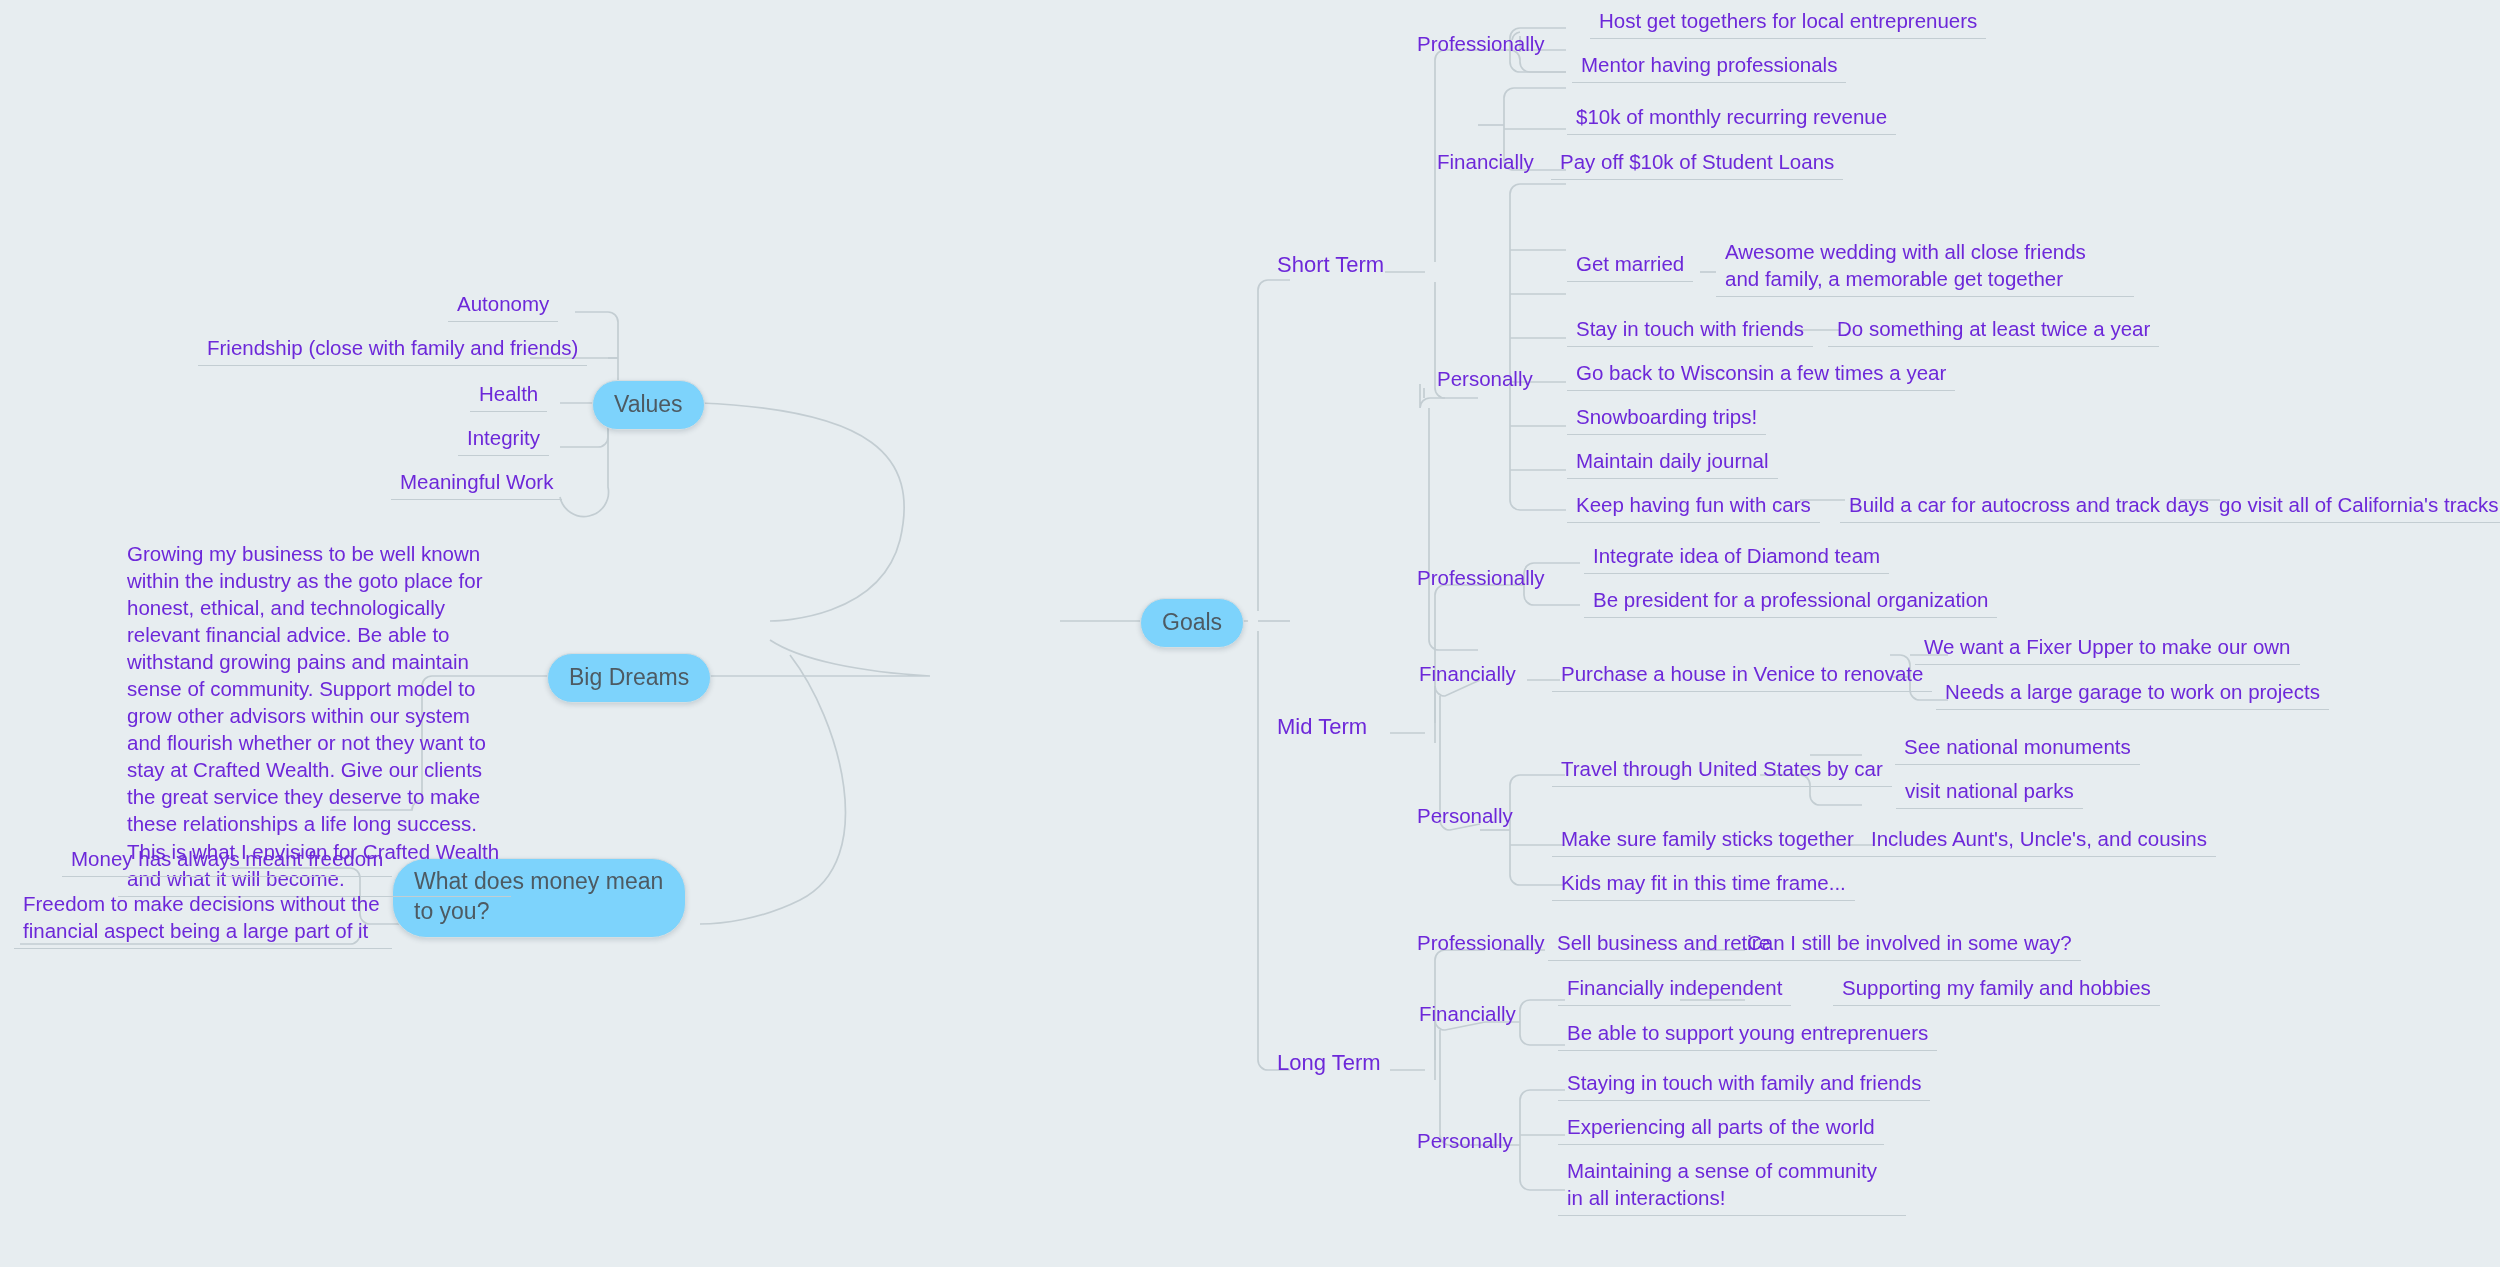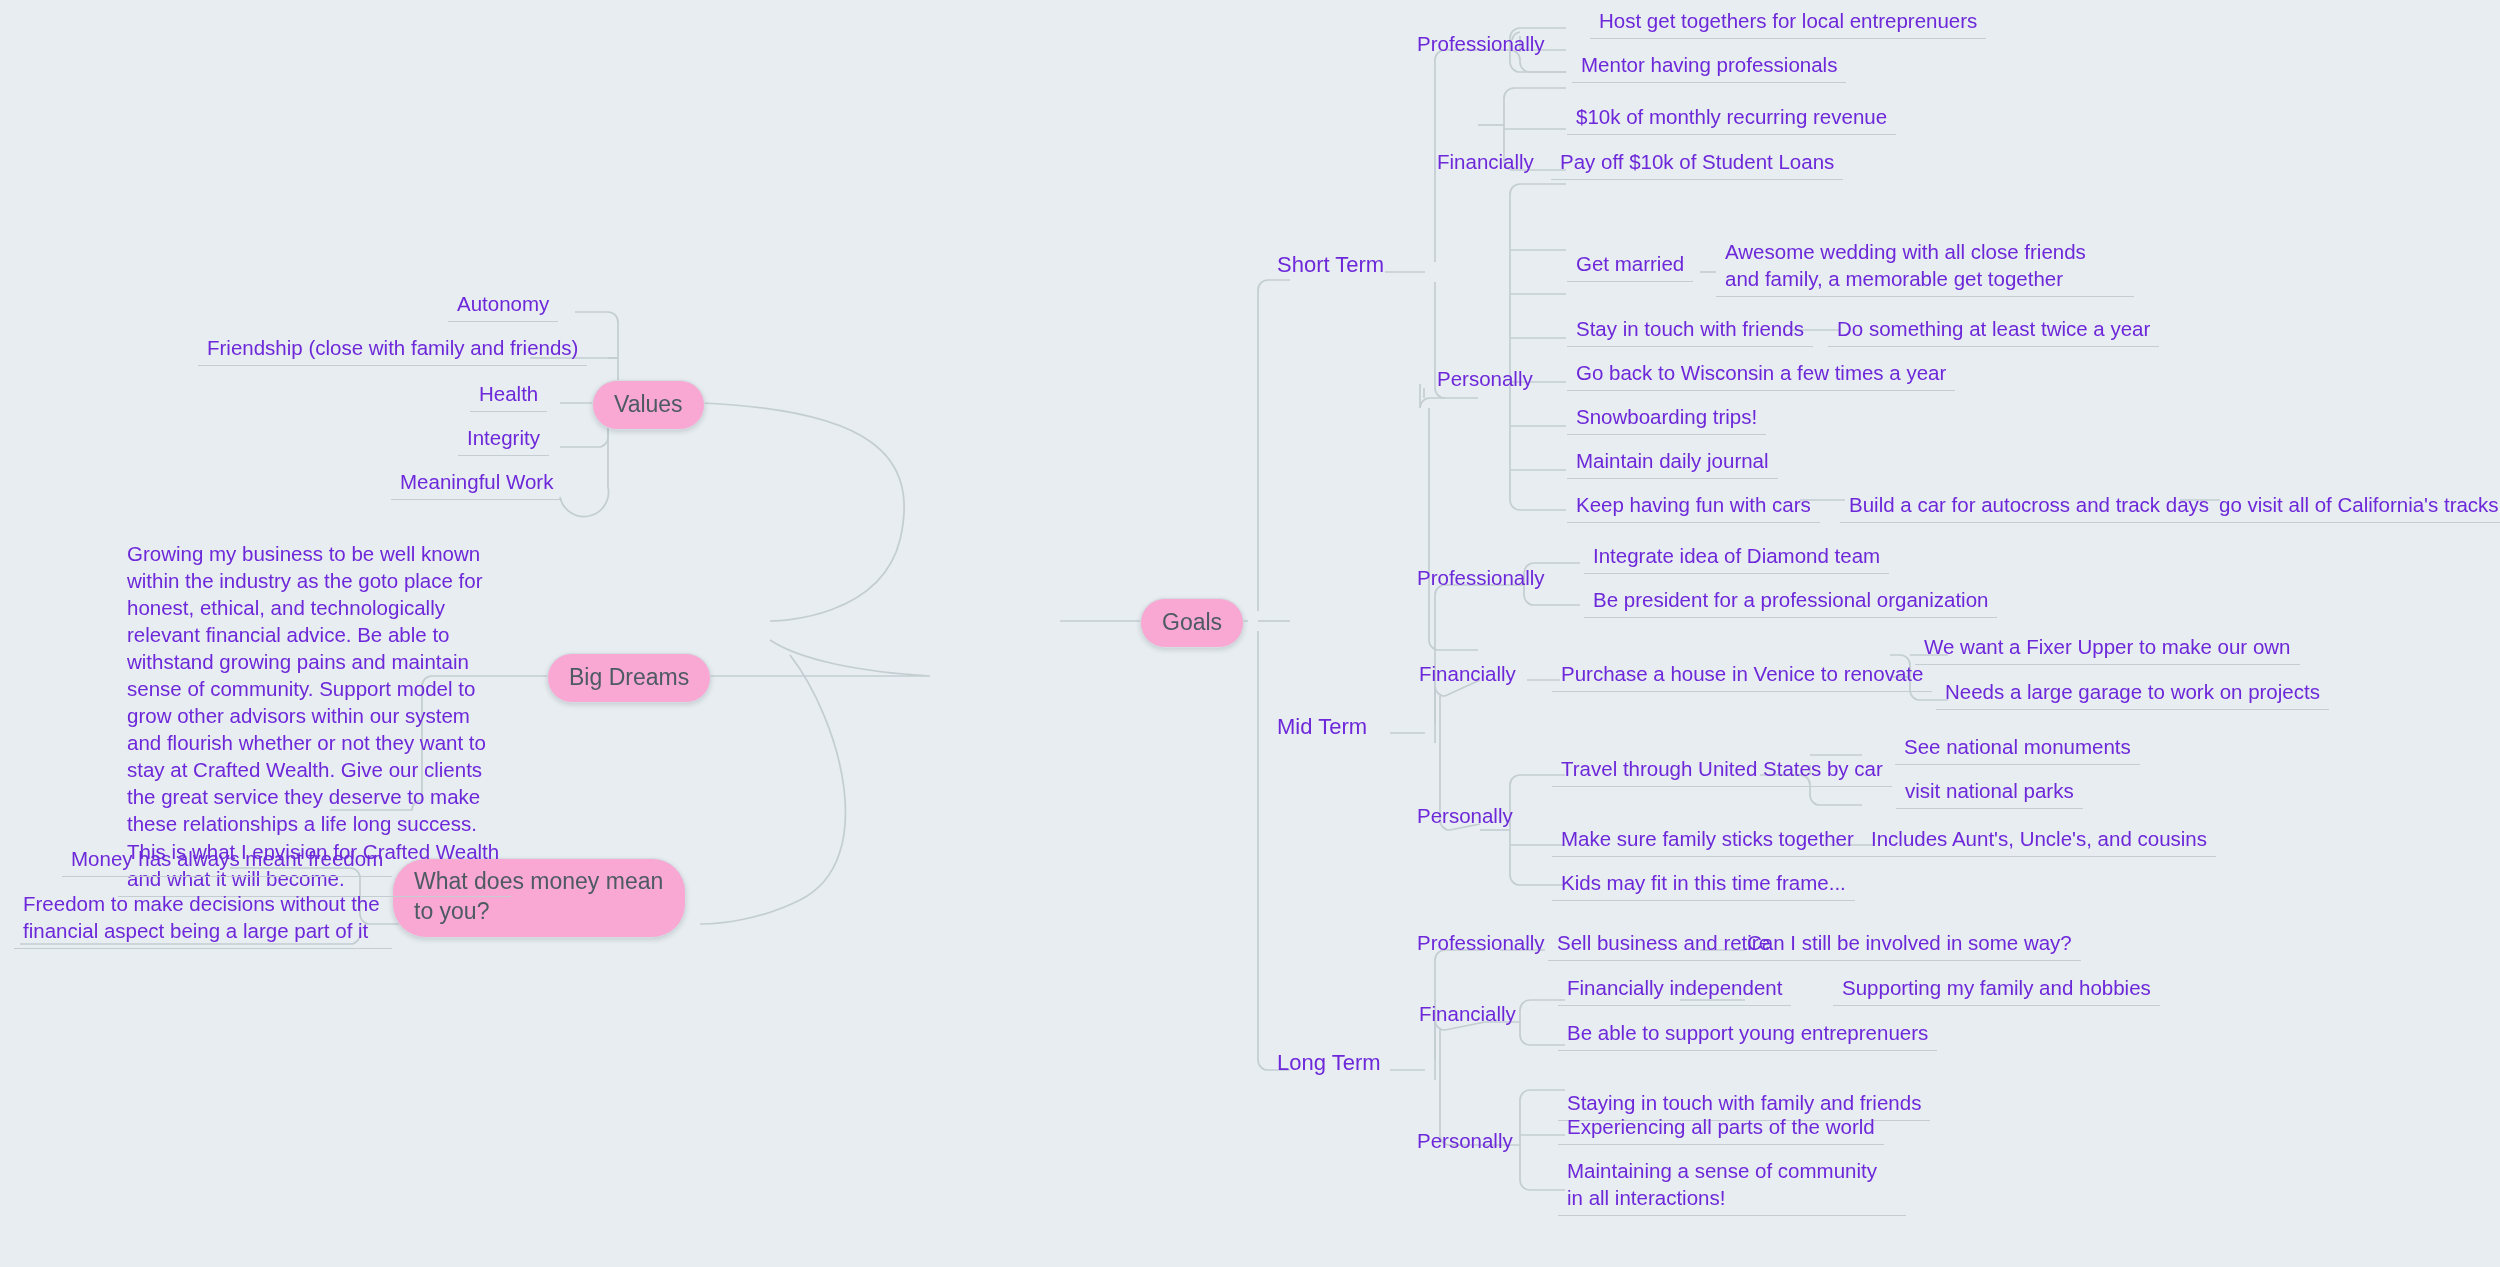--- a/index.html
+++ b/index.html
@@ -41,21 +41,21 @@
     background:#13a8f0;
     color:#ffffff;
     font-size:30px;
     border-radius:40px;
     padding:13px 28px 15px 28px;
     box-shadow:0 3px 6px rgba(40,60,75,.25);
     white-space:nowrap;
   }
   
   .pill{
-    background:#f9a8d4;
+    background:#7dd3fc;
     color:#4d5a62;
     font-size:23px;
     border:1.5px solid #d4dde1;
     border-radius:34px;
     padding:8px 21px 10px 21px;
     box-shadow:0 2px 5px rgba(40,60,75,.17);
   }
   .pill.wrap{white-space:normal;line-height:1.3;}
 </style>
 </head>
@@ -317,21 +317,21 @@
   <div class="node leaf" style="left:1558px;top:974px;">
     <span>Financially independent</span>
   </div>
   <div class="node leaf" style="left:1833px;top:974px;">
     <span>Supporting my family and hobbies</span>
   </div>
   <div class="node leaf" style="left:1558px;top:1019px;">
     <span>Be able to support young entreprenuers</span>
   </div>
 
-  <div class="node leaf" style="left:1558px;top:1069px;margin-top:20px;">
+  <div class="node leaf" style="left:1558px;top:1069px;">
     <span>Staying in touch with family and friends</span>
   </div>
   <div class="node leaf" style="left:1558px;top:1113px;">
     <span>Experiencing all parts of the world</span>
   </div>
   <div class="node leaf wrap" style="left:1558px;top:1157px;width:330px;">
     <span>Maintaining a sense of community in all interactions!</span>
   </div>
 
   <div class="node leaf" style="left:448px;top:290px;">

